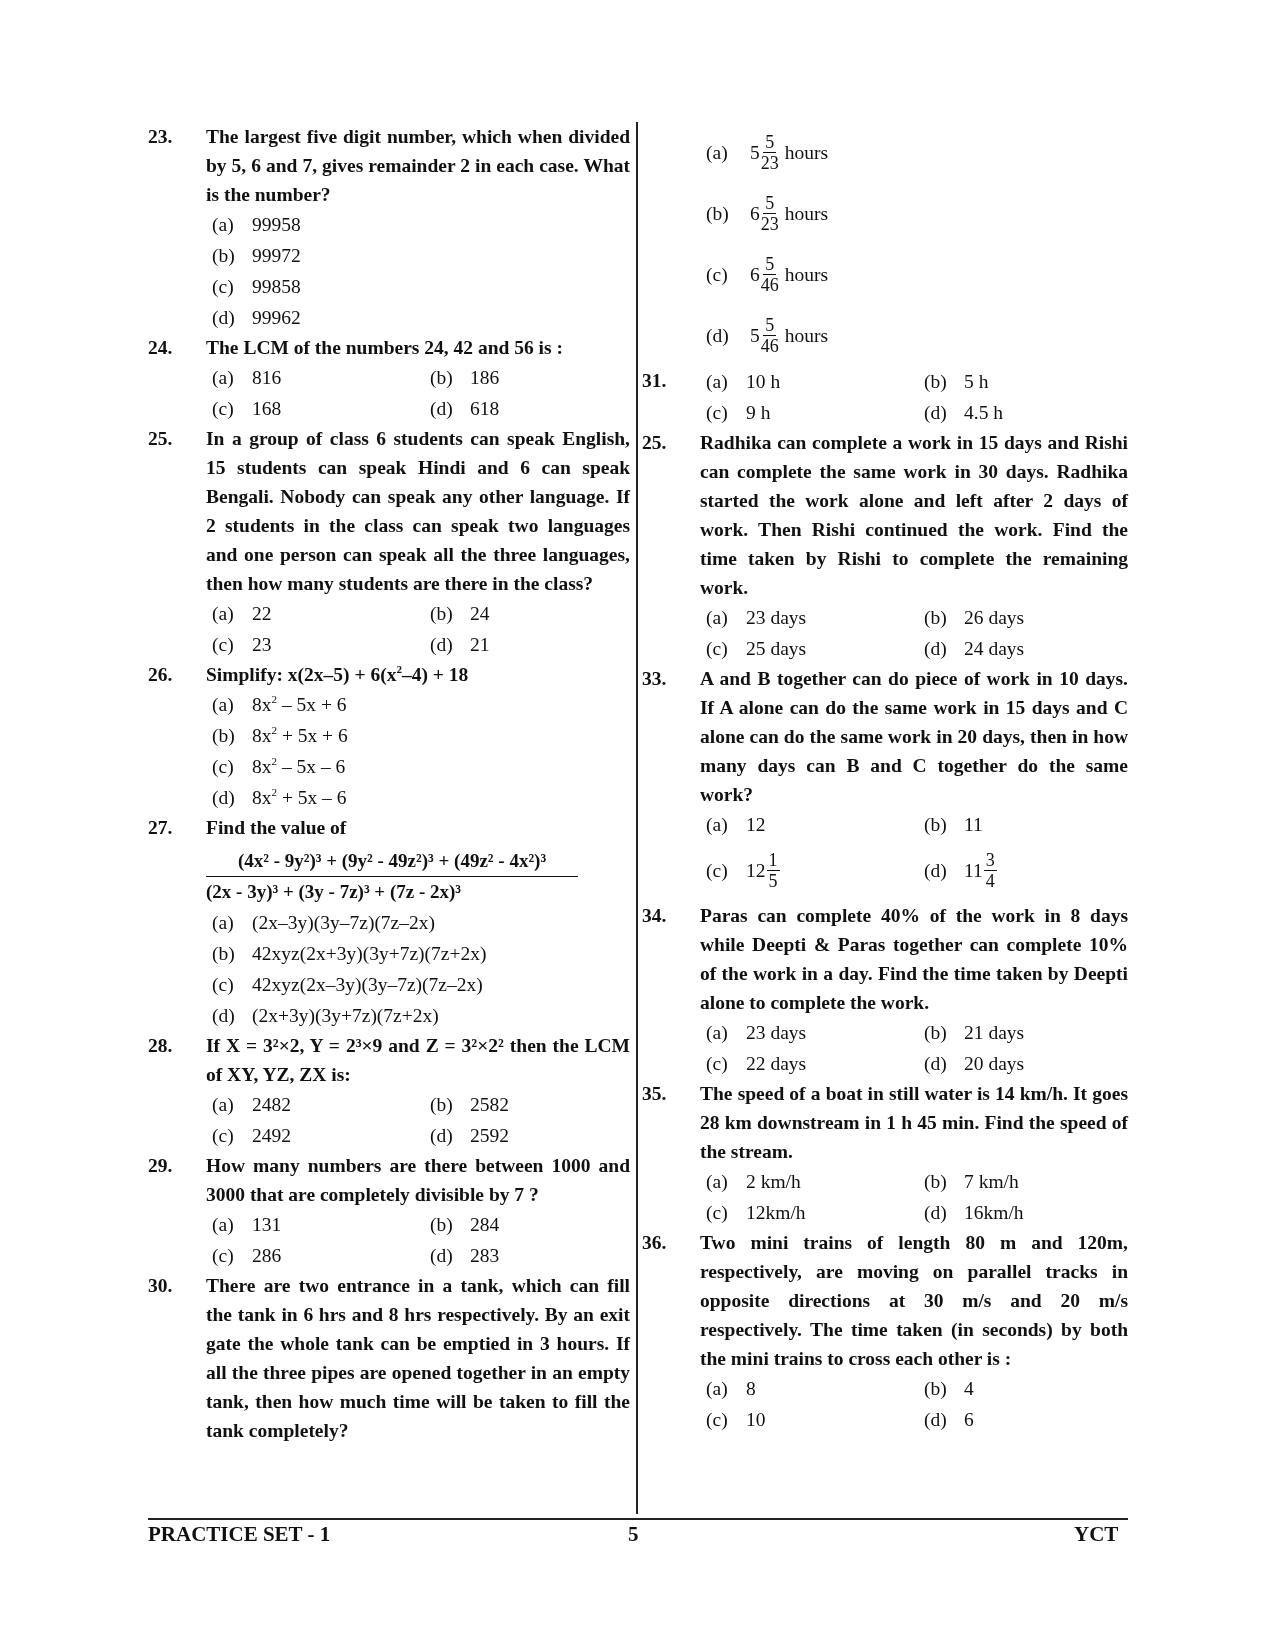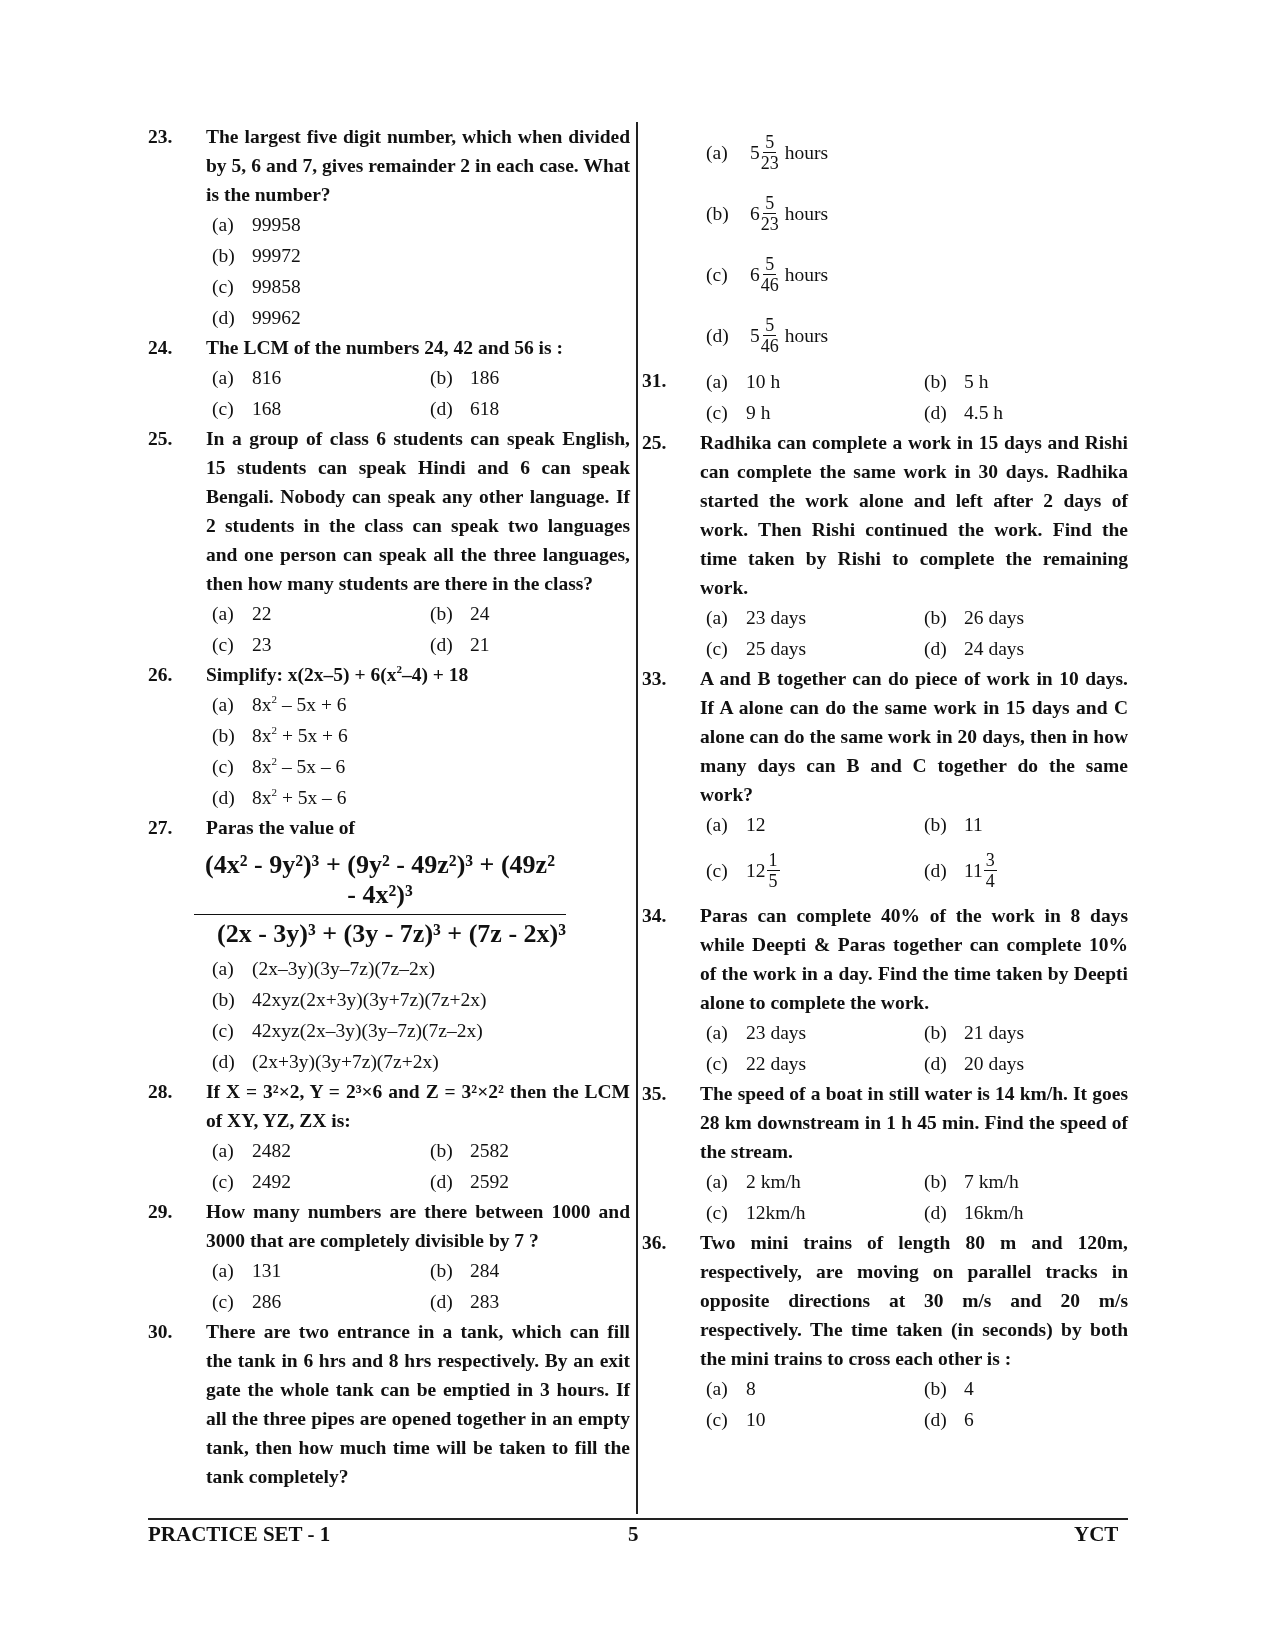--- a/index.html
+++ b/index.html
@@ -15,21 +15,21 @@
   .opts { padding-left:6px; }
   .opt { font-size:19.5px; line-height:31px; height:31px; display:flex; }
   .opt .lbl { width:40px; display:inline-block; }
   .grid2 { display:grid; grid-template-columns: 218px 218px; }
   sup { font-size:11px; vertical-align:8px; line-height:0; }
   .frac { display:inline-flex; flex-direction:column; align-items:center; vertical-align:middle; margin:0 6px 0 1px; font-size:18px; line-height:20px; }
   .frac .num { border-bottom:1.5px solid #111; padding:0 2px; }
   .fopt { font-size:19.5px; height:61px; display:flex; align-items:center; }
   .fopt .lbl { width:44px; display:inline-block; }
   .mixed { display:inline-flex; align-items:center; }
-  .bigfrac { display:flex; flex-direction:column; align-items:flex-end; width:360px; margin:6px 0 4px 0; font-weight:bold; font-size:26px; }
+  .bigfrac { display:flex; flex-direction:column; align-items:flex-start; width:360px; margin:6px 0 4px 0; font-weight:bold; font-size:19px; }
   .bigfrac .top { border-bottom:1.5px solid #111; padding:2px 6px 4px; width:100%; text-align:center; }
   .bigfrac .bot { padding-top:4px; }
   .footer-rule { position:absolute; left:148px; top:1518px; width:980px; height:1.5px; background:#222; }
   .footer { position:absolute; top:1522px; font-weight:bold; font-size:21px; }
   .f-left { left:148px; }
   .f-mid { left:628px; }
   .f-right { left:1074px; }
 </style>
 </head>
 <body>
@@ -125,21 +125,21 @@
           </div>
         <div class="opt">
             <span class="lbl">(d)</span>
             <span><span>8x</span><sup>2</sup><span> + 5x – 6</span></span>
           </div>
       </div>
     </div>
 
     <div class="q">
       <span class="qnum">27.</span>
-      <div class="qtext">Paras the value of</div>
+      <div class="qtext">Find the value of</div>
       <div class="bigfrac">
         <div class="top">(4x² - 9y²)³ + (9y² - 49z²)³ + (49z² - 4x²)³</div>
         <div class="bot">(2x - 3y)³ + (3y - 7z)³ + (7z - 2x)³</div>
       </div>
       <div class="opts">
         <div class="opt">
             <span class="lbl">(a)</span>
             <span>(2x–3y)(3y–7z)(7z–2x)</span>
           </div>
         <div class="opt">
@@ -152,21 +152,21 @@
           </div>
         <div class="opt">
             <span class="lbl">(d)</span>
             <span>(2x+3y)(3y+7z)(7z+2x)</span>
           </div>
       </div>
     </div>
 
     <div class="q">
       <span class="qnum">28.</span>
-      <div class="qtext">If X = 3²×2, Y = 2³×6 and Z = 3²×2² then the LCM of XY, YZ, ZX is:</div>
+      <div class="qtext">If X = 3²×2, Y = 2³×9 and Z = 3²×2² then the LCM of XY, YZ, ZX is:</div>
       <div class="opts grid2">
         <div class="opt">
             <span class="lbl">(a)</span>
             <span>2482</span>
           </div>
         <div class="opt">
             <span class="lbl">(b)</span>
             <span>2582</span>
           </div>
         <div class="opt">

